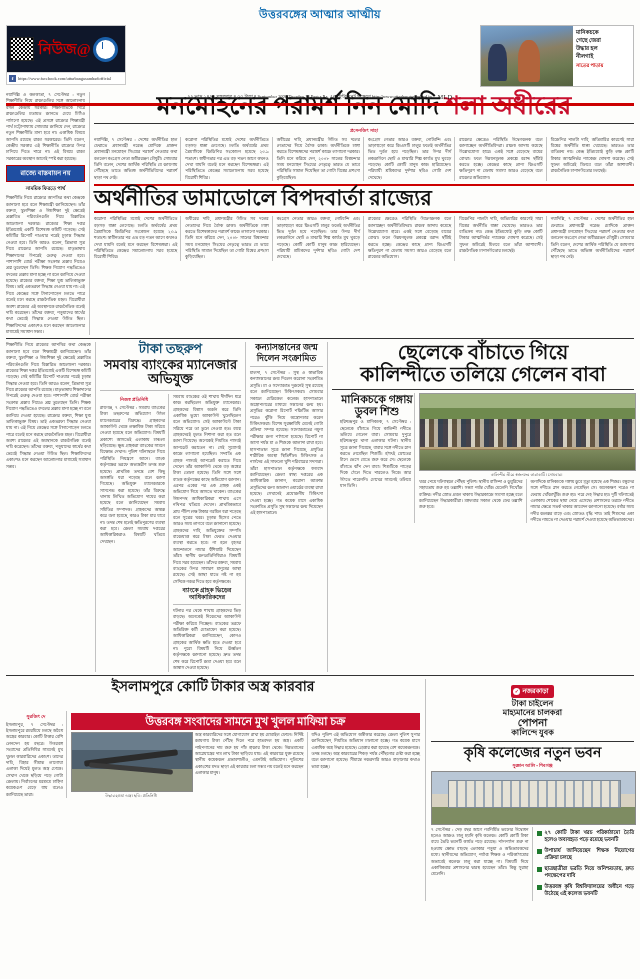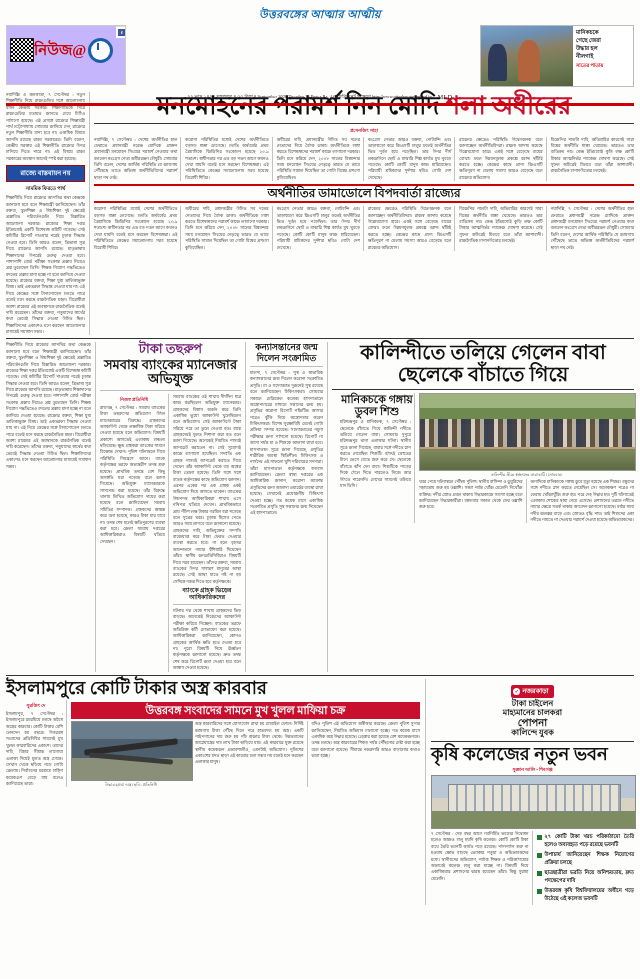--- a/index.html
+++ b/index.html
@@ -9,26 +9,26 @@
     font-family:"Liberation Serif", serif;
     color:#111;
     overflow:hidden;
   }
   .page{position:relative;width:640px;height:979px;box-sizing:border-box;padding:4px 6px;}
 
   
   .masthead{position:relative;height:86px;}
   .tagline{
     text-align:center;font-size:11px;font-weight:bold;color:#0b6ab0;
-    letter-spacing:.3px;margin:2px 0 0 0;font-style:italic;
+    letter-spacing:.3px;margin:2px 0 0 0;
   }
   .mast-row{display:flex;align-items:flex-start;justify-content:space-between;height:70px;}
   .logo-box{
-    width:118px;height:58px;border:1px solid #c9c9c9;background:#c4b5fd;
-    display:flex;flex-direction:row;justify-content:center;position:relative;overflow:hidden;
+    width:118px;height:58px;border:1px solid #c9c9c9;background:#0f172a;
+    display:flex;flex-direction:column;justify-content:center;position:relative;overflow:hidden;
   }
   .logo-top{display:flex;align-items:center;height:44px;padding:2px 3px;}
   .qr{
     width:22px;height:22px;flex:none;
     background:
       repeating-linear-gradient(0deg,#111 0 2px,#fff 2px 4px),
       repeating-linear-gradient(90deg,#111 0 2px,#fff 2px 4px);
     background-blend-mode:difference;border:1px solid #222;
   }
   .news9{
@@ -90,29 +90,29 @@
   }
   .sb-sub{font-size:5px;font-weight:bold;text-align:center;margin:2px 0;}
 
   .lead{flex:1;padding-left:4px;}
   .lead-hl{font-size:25px;font-weight:bold;text-align:center;line-height:1.06;margin:1px 0 2px;letter-spacing:-.2px;}
   .lead-cols{display:flex;gap:4px;margin-top:2px;}
   .lead-cols .c{flex:1;}
   .subhead-bar{
     border-top:2px solid #c00;border-bottom:2px solid #c00;margin:3px 0;padding:1px 0;
   }
-  .subhead{font-size:12px;font-weight:bold;text-align:center;line-height:1.1;}
+  .subhead{font-size:21px;font-weight:bold;line-height:1.1;}
 
   
   .mid{display:flex;margin-top:3px;}
   .m1{width:90px;padding-right:4px;}
   .m2{width:150px;padding:0 4px;}
   .m3{width:82px;padding:0 4px;}
   .m4{flex:1;padding-left:4px;}
-  .h-red{font-size:13px;font-weight:bold;color:#701a75;text-align:center;line-height:1.1;}
+  .h-red{font-size:13px;font-weight:bold;color:#0c4a6e;text-align:center;line-height:1.1;}
   .h-blk{font-size:13px;font-weight:bold;text-align:center;line-height:1.12;margin-top:1px;}
   .h-sm{font-size:9px;font-weight:bold;text-align:center;line-height:1.15;}
   .h-big{font-size:20px;font-weight:bold;text-align:center;line-height:1.08;}
   .h-med{font-size:11px;font-weight:bold;text-align:center;line-height:1.12;}
   .photo{
     width:100%;background:#8c9a6e;position:relative;overflow:hidden;border:1px solid #999;
   }
   .photo.crowd{
     background:
       linear-gradient(180deg,#9fb37f 0 18%,#6f8a4e 18% 40%,#b8a37c 40% 72%,#8d7a57 72% 100%);
@@ -136,21 +136,21 @@
     font-size:6.5px;font-weight:bold;padding:1px 5px 1px 2px;border-radius:2px;
   }
   .badge-red .tick{
     width:7px;height:7px;border-radius:50%;background:#fff;color:#c8102e;
     font-size:5px;line-height:7px;text-align:center;font-weight:bold;
   }
   .redbar{
     background:#c8102e;color:#fff;font-size:11px;font-weight:bold;text-align:center;
     padding:2px 4px;margin:2px 0;line-height:1.2;
   }
-  .bigbot{font-size:18px;font-weight:bold;text-align:left;line-height:1.08;}
+  .bigbot{font-size:14px;font-weight:bold;text-align:center;line-height:1.08;}
   .arms-photo{
     width:100%;height:58px;border:1px solid #8a8a8a;
     background:linear-gradient(180deg,#6a7d8c 0 30%,#4e5f6d 30% 62%,#8a8f7a 62% 100%);
     position:relative;overflow:hidden;
   }
   .arms-photo:before{
     content:"";position:absolute;left:10%;top:38%;width:78%;height:10%;
     background:#2b2b2b;transform:rotate(-7deg);border-radius:2px;
   }
   .arms-photo:after{
@@ -286,22 +286,22 @@
       </div>
     </div>
 
     <div class="m3 vline col">
       <div class="h-sm">কন্যাসন্তানের জন্ম দিলেন সংক্রামিত</div>
       <div class="hr-light"></div>
       <div class="body">মালদা, ৭ সেপ্টেম্বর : সুস্থ ও স্বাভাবিক কন্যাসন্তানের জন্ম দিলেন করোনা সংক্রামিত প্রসূতি। মা ও সদ্যোজাত দুজনেই সুস্থ রয়েছে বলে জানিয়েছেন চিকিৎসকরা। সোমবার সকালে মেডিকেল কলেজ হাসপাতালে অস্ত্রোপচারের মাধ্যমে সন্তানের জন্ম হয়। প্রসূতির করোনা রিপোর্ট পজিটিভ আসার পরেও ঝুঁকি নিয়ে অস্ত্রোপচার করেন চিকিৎসকরা। বিশেষ সুরক্ষাবিধি মেনেই গোটা প্রক্রিয়া সম্পন্ন হয়েছে। সদ্যোজাতের নমুনা পরীক্ষার জন্য পাঠানো হয়েছে। রিপোর্ট না আসা পর্যন্ত মা ও শিশুকে আলাদা রাখা হবে। হাসপাতাল সূত্রে জানা গিয়েছে, প্রসূতির শারীরিক অবস্থা স্থিতিশীল। চিকিৎসক ও নার্সদের এই সাফল্যে খুশি পরিবারের সদস্যরা। তাঁরা হাসপাতাল কর্তৃপক্ষকে ধন্যবাদ জানিয়েছেন। জেলা স্বাস্থ্য দপ্তরের এক আধিকারিক জানান, করোনা আক্রান্ত প্রসূতিদের জন্য আলাদা ওয়ার্ডের ব্যবস্থা রাখা হয়েছে। সেখানেই প্রয়োজনীয় চিকিৎসা দেওয়া হচ্ছে। গত কয়েক মাসে একাধিক সংক্রামিত প্রসূতি সুস্থ সন্তানের জন্ম দিয়েছেন এই হাসপাতালে।</div>
     </div>
 
     <div class="m4 col">
+      <div class="h-big">ছেলেকে বাঁচাতে গিয়ে</div>
       <div class="h-big">কালিন্দীতে তলিয়ে গেলেন বাবা</div>
-      <div class="h-big">ছেলেকে বাঁচাতে গিয়ে</div>
       <div class="hr"></div>
 
       <div style="display:flex;gap:4px;">
         <div style="width:74px;margin-left:8px;" class="vline">
           <div class="h-med">মানিকচকে গঙ্গায় ডুবল শিশু</div>
           <div class="body" style="padding-right:3px;margin-top:2px;">হরিশ্চন্দ্রপুর ও মানিকচক, ৭ সেপ্টেম্বর : ছেলেকে বাঁচাতে গিয়ে কালিন্দী নদীতে তলিয়ে গেলেন বাবা। সোমবার দুপুরে হরিশ্চন্দ্রপুর থানা এলাকার ঘটনা। স্থানীয় সূত্রে জানা গিয়েছে, বাবার সঙ্গে নদীতে স্নান করতে নেমেছিল শিশুটি। হঠাৎই স্রোতের টানে ভেসে যেতে শুরু করে সে। ছেলেকে বাঁচাতে ঝাঁপ দেন বাবা। শিশুটিকে পাড়ের দিকে ঠেলে দিতে পারলেও নিজে আর উঠতে পারেননি। চোখের সামনেই তলিয়ে যান তিনি।</div>
         </div>
         <div style="flex:1;">
           <div class="photo crowd" style="height:76px;"></div>
           <div class="cap">কালিন্দীর তীরে স্বজনদের কান্নাকাটি। সোমবার।</div>
@@ -313,21 +313,21 @@
       </div>
     </div>
   </div>
 
   <div class="hr"></div>
 
   <div class="bot">
 
     <div class="col vline" style="width:420px;padding-right:5px;">
       <div class="bigbot">ইসলামপুরে কোটি টাকার অস্ত্র কারবার</div>
-      <div style="display:flex;gap:4px;align-items:center;margin-top:2px;">
+      <div style="display:flex;gap:4px;align-items:flex-start;margin-top:17px;">
         <div style="width:60px;" class="vline">
           <div class="byline">সুরজিৎ দে</div>
           <div class="body" style="padding-right:3px;">ইসলামপুর, ৭ সেপ্টেম্বর : ইসলামপুরে রমরমিয়ে চলছে অবৈধ অস্ত্রের কারবার। কোটি টাকার বেশি লেনদেন হয় বছরে। উত্তরবঙ্গ সংবাদের প্রতিনিধির সামনেই মুখ খুলল কারবারিদের একাংশ। তাদের দাবি, বিহার সীমান্ত লাগোয়া এলাকা দিয়েই মূলত অস্ত্র ঢোকে। সেখান থেকে ছড়িয়ে পড়ে গোটা জেলায়। নির্বাচনের মরশুমে চাহিদা কয়েকগুণ বেড়ে যায় বলেও জানিয়েছে তারা।</div>
         </div>
         <div style="flex:1;">
           <div class="redbar">উত্তরবঙ্গ সংবাদের সামনে মুখ খুলল মাফিয়া চক্র</div>
           <div style="display:flex;gap:4px;">
             <div style="width:120px;">
               <div class="arms-photo"></div>
               <div class="cap">উদ্ধার হওয়া অস্ত্র। ছবি : প্রতিনিধি</div>

